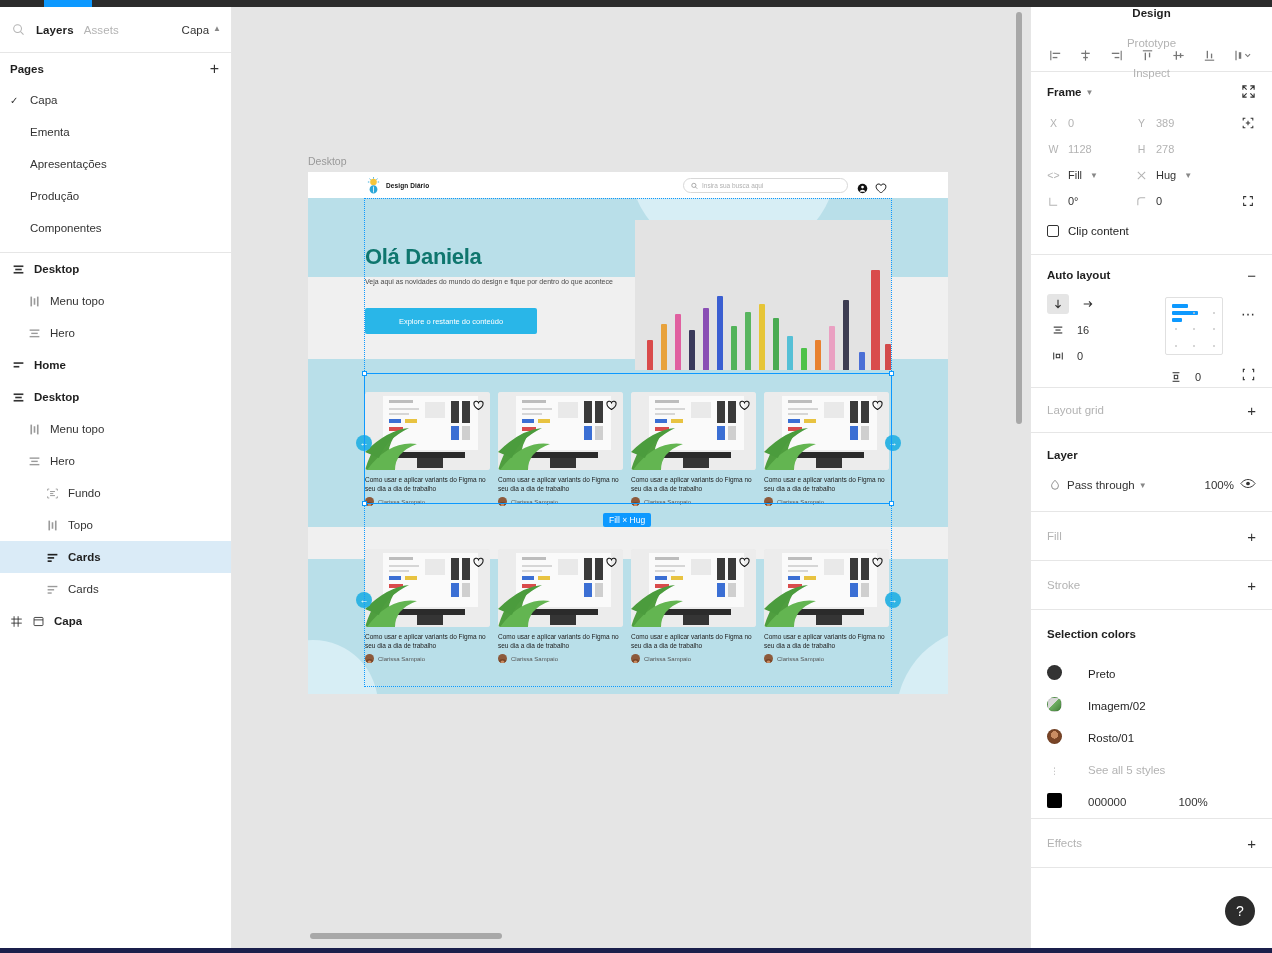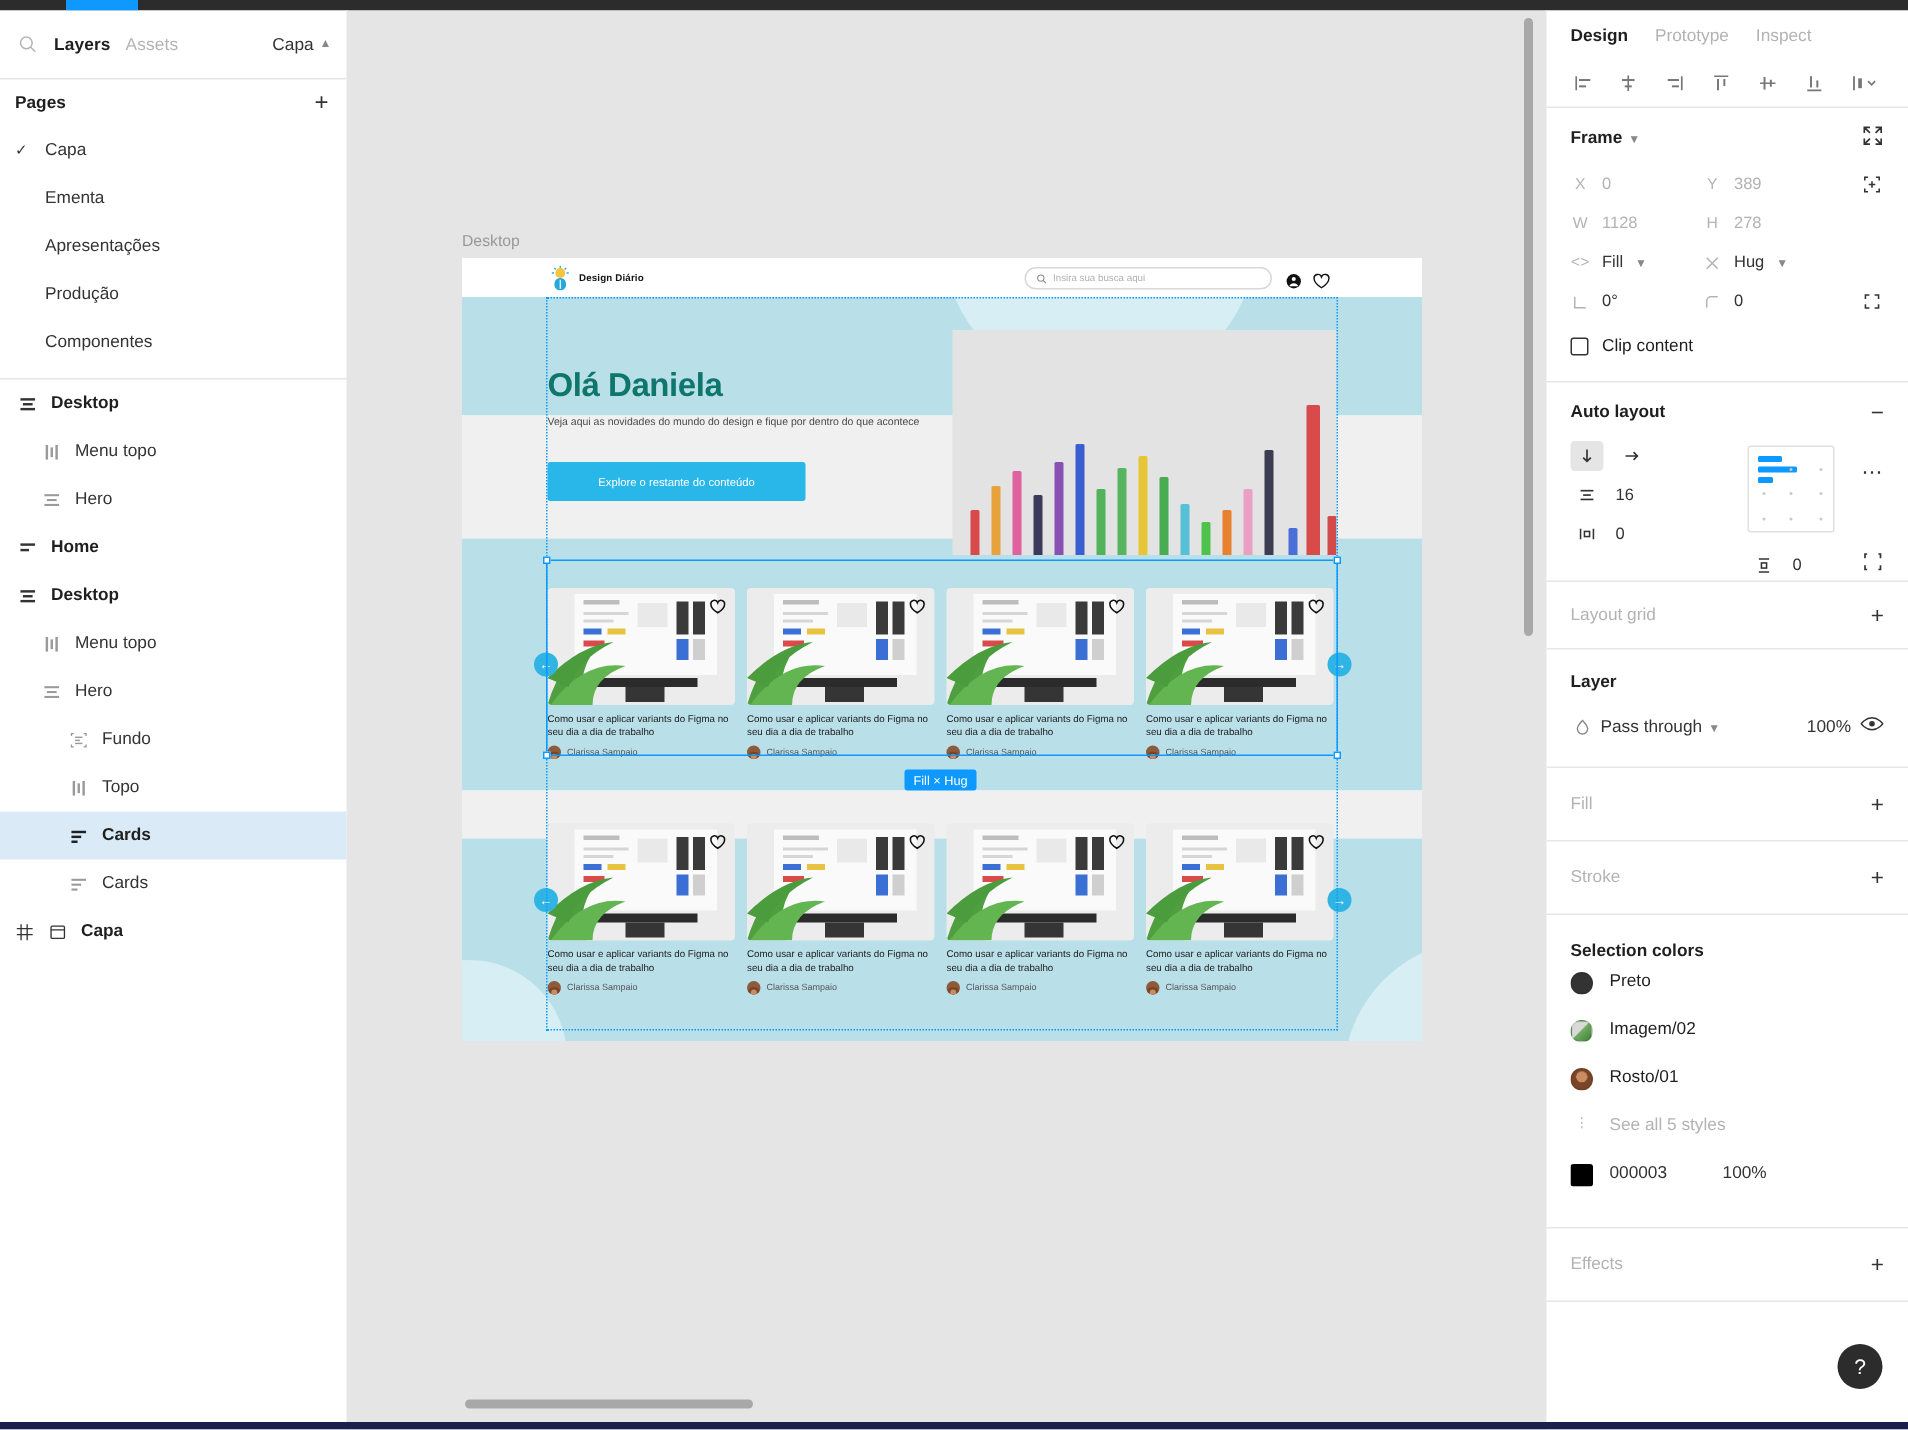--- a/index.html
+++ b/index.html
@@ -150,21 +150,21 @@
 
   
   #v-scroll { position:absolute; right:8px; top:5px; width:6px; height:412px; background:#a8a8a8; border-radius:3px; }
   #h-scroll { position:absolute; left:78px; bottom:14px; width:192px; height:6px; background:#a8a8a8; border-radius:3px; }
 
   
   #right-panel {
     position:absolute; left:1030px; top:7px; width:242px; height:946px;
     background:#fff; border-left:1px solid #e6e6e6; overflow:hidden;
   }
-  #r-tabs { height:33px; display:flex; align-items:center; gap:18px; padding:0 16px; }
+  #r-tabs { height:33px; display:flex; align-items:center; gap:18px; padding:0 16px;flex-direction:column; }
   .r-tab { font-size:11.5px; color:#b3b3b3; cursor:pointer; }
   .r-tab.sel { color:#1f1f1f; font-weight:bold; }
   #align-bar {
     height:32px; display:flex; align-items:center; justify-content:space-between;
     padding:0 16px; border-bottom:1px solid #e6e6e6;
   }
   .align-ico { width:16px; height:16px; color:#777; cursor:pointer; display:flex; align-items:center; justify-content:center; }
   .align-more { display:flex; align-items:center; gap:1px; }
 
   .r-section { padding:10px 16px 12px 16px; border-bottom:1px solid #e6e6e6; position:relative; }
@@ -202,21 +202,21 @@
   #al-corner { position:absolute; right:16px; top:112px; color:#333; cursor:pointer; }
 
   
   .layer-blend { display:flex; align-items:center; margin-top:8px; height:24px; }
   .blend-ico { width:16px; color:#888; display:flex; align-items:center; justify-content:center; }
   .blend-name { font-size:11.5px; color:#333; margin-left:4px; }
   .blend-op { font-size:11.5px; color:#333; margin-left:auto; margin-right:22px; }
   .eye-ico { position:absolute; right:16px; color:#333; cursor:pointer; }
 
   
-  .sc-row { display:flex; align-items:flex-start; height:32px; gap:11px; }
+  .sc-row { display:flex; align-items:flex-end; height:32px; gap:26px; }
   .sw { width:15px; height:15px; border-radius:50%; flex:0 0 15px; border:1px solid rgba(0,0,0,.08); }
   .sw.sq { border-radius:2px; }
   .sc-name { font-size:11.5px; color:#1f1f1f; }
   .sc-name.muted { color:#b3b3b3; }
   .sc-val { font-size:11.5px; color:#333; }
   .sc-pct { font-size:11.5px; color:#333; margin-left:26px; }
   .dots-ico { width:15px; flex:0 0 15px; text-align:center; color:#b3b3b3; font-size:9px; line-height:1; }
 
   #help-fab {
     position:absolute; right:17px; bottom:27px; width:30px; height:30px; border-radius:50%;
@@ -1144,21 +1144,21 @@
     <div class="sc-row">
       <span class="sw" style="background:radial-gradient(circle at 50% 38%, #c98c63 0 35%, #7a4527 36% 100%)"></span>
       <span class="sc-name">Rosto/01</span>
     </div>
     <div class="sc-row">
       <span class="dots-ico">⋮</span>
       <span class="sc-name muted">See all 5 styles</span>
     </div>
     <div class="sc-row">
       <span class="sw sq" style="background:#000000"></span>
-      <span class="sc-val">000003</span>
+      <span class="sc-val">000000</span>
       <span class="sc-pct">100%</span>
     </div>
   </div>
 
   <div class="r-section" style="padding-top:14px; padding-bottom:14px">
     <div class="r-sec-head">
       <span class="r-sec-title muted">Effects</span>
       <span class="r-sec-ctl">+</span>
     </div>
   </div>

